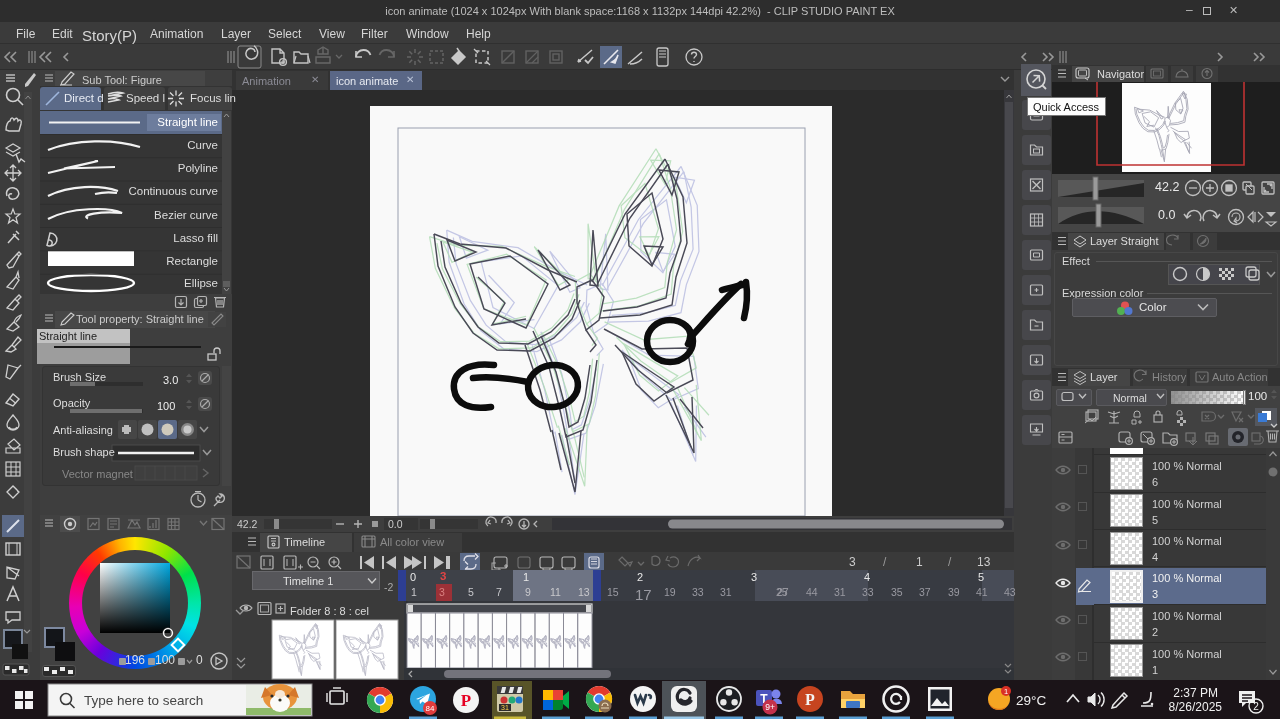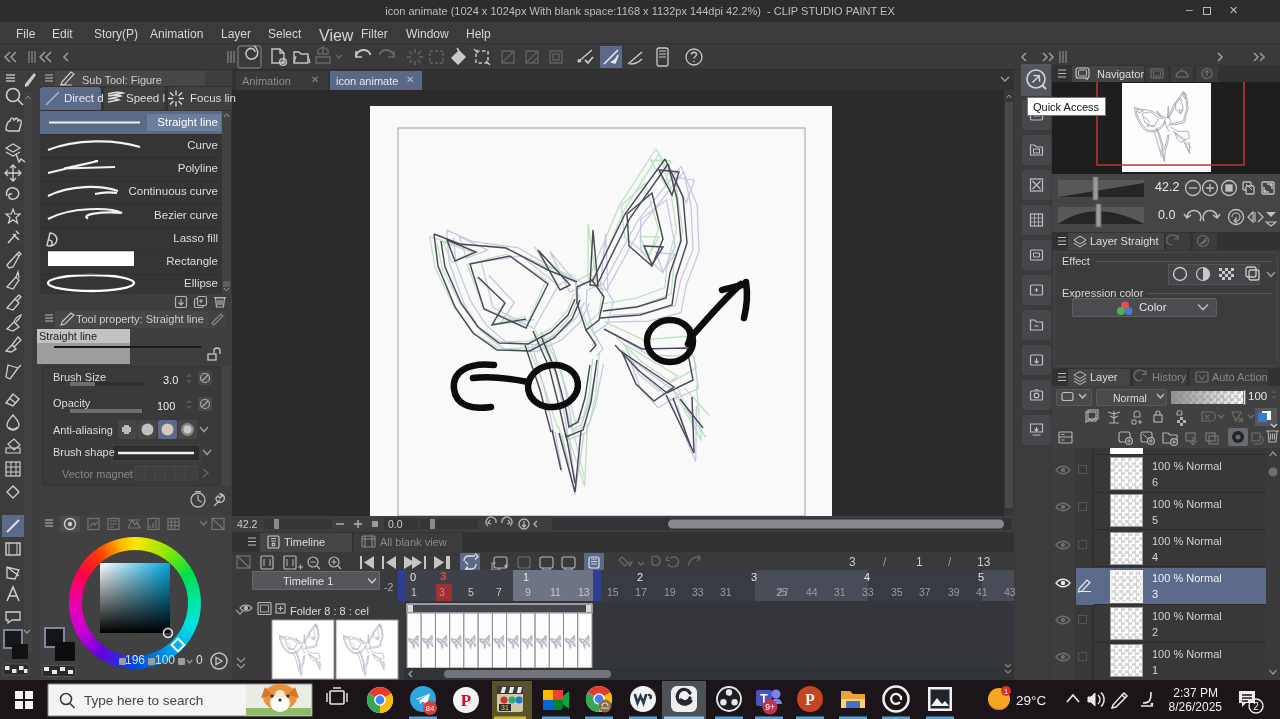--- a/index.html
+++ b/index.html
@@ -10,25 +10,25 @@
 
 <div class="abs" style="left:0;top:0;width:1280px;height:22px;background:#2d2d2d"></div>
 <div class="tx" style="left:640px;top:5px;transform:translateX(-50%);font-size:11px;color:#bdbdbd">icon animate (1024 x 1024px With blank space:1168 x 1132px 144dpi 42.2%)&nbsp; - CLIP STUDIO PAINT EX</div>
 <div class="tx" style="left:1186px;top:3px;font-size:12px;color:#bbb">–</div>
 <div class="abs" style="left:1203px;top:7px;width:8px;height:8px;border:1px solid #bbb"></div>
 <div class="tx" style="left:1229px;top:4px;font-size:11px;color:#bbb">✕</div>
 
 <div class="abs" style="left:0;top:22px;width:1280px;height:22px;background:#3b3b3b;border-bottom:1px solid #303030"></div>
 <div class="tx" style="left:16px;top:27px;font-size:12px">File</div>
 <div class="tx" style="left:52px;top:27px;font-size:12px">Edit</div>
-<div class="tx" style="left:94px;top:27px;font-size:12px">Story(P)</div>
+<div class="tx" style="left:82px;top:27px;font-size:15px">Story(P)</div>
 <div class="tx" style="left:150px;top:27px;font-size:12px">Animation</div>
 <div class="tx" style="left:221px;top:27px;font-size:12px">Layer</div>
 <div class="tx" style="left:268px;top:27px;font-size:12px">Select</div>
-<div class="tx" style="left:319px;top:27px;font-size:16px">View</div>
+<div class="tx" style="left:319px;top:27px;font-size:12px">View</div>
 <div class="tx" style="left:361px;top:27px;font-size:12px">Filter</div>
 <div class="tx" style="left:406px;top:27px;font-size:12px">Window</div>
 <div class="tx" style="left:466px;top:27px;font-size:12px">Help</div>
 
 <div class="abs" style="left:0;top:44px;width:1280px;height:26px;background:#3a3a3a;border-bottom:1px solid #2d2d2d"></div>
 <svg class="abs" style="left:0;top:44px" width="1280" height="26" viewBox="0 0 1280 26">
 <g stroke="#999" stroke-width="1.6" fill="none">
 <path d="M10 8 L5 13 L10 18 M16 8 L11 13 L16 18"></path>
 <path d="M29 7 V19 M32 7 V19 M35 7 V19" stroke-width="1"></path>
 <path d="M45 8 L40 13 L45 18 M51 8 L46 13 L51 18"></path>
@@ -945,21 +945,21 @@
     <path d="M359 27 h6 M359 29.5 h6 M359 32 h6" stroke="#e0e0e8" stroke-width="0.9"></path>
 <g stroke="#777" stroke-width="1.2" fill="none" opacity=".8">
 <path d="M390 25 l6 6 -3 3 -6 -6 z M396 31 l4 -1 -2 4 z"></path>
       <path d="M406 30 l3 3 3 -3" stroke-width="1.3"></path>
 <path d="M420 25 c4 -2 8 0 8 4 c0 4 -5 6 -8 3 z"></path>
 <path d="M438 26 c5 -3 10 1 8 6 c-2 4 -8 4 -10 0 M436 24 l-2 4 4 1"></path>
 <path d="M456 34 c2 -8 8 -10 12 -8 l-2 -3 M468 26 l-3 3"></path>
 </g>
 </svg>
 <div class="tx" style="left:284px;top:536px;font-size:11px;color:#ddd">Timeline</div>
-<div class="tx" style="left:380px;top:536px;font-size:11px;color:#8a8a8a">All blank view</div>
+<div class="tx" style="left:380px;top:536px;font-size:11px;color:#8a8a8a">All color view</div>
 <div class="tx" style="left:849px;top:555px;font-size:12px;color:#ccc">3</div>
 <div class="tx" style="left:883px;top:555px;font-size:12px;color:#999">/</div>
 <div class="tx" style="left:916px;top:555px;font-size:12px;color:#ccc">1</div>
 <div class="tx" style="left:948px;top:555px;font-size:12px;color:#999">/</div>
 <div class="tx" style="left:977px;top:555px;font-size:12px;color:#ccc">13</div>
 
 <div class="abs" style="left:404px;top:570px;width:610px;height:31px;background:#3e4148"></div>
 <div class="abs" style="left:513px;top:570px;width:84px;height:31px;background:#6e7484"></div>
 <div class="abs" style="left:597px;top:570px;width:417px;height:31px;background:#383b42"></div>
 <div class="abs" style="left:755px;top:570px;width:113px;height:31px;background:#484c57"></div>
@@ -981,21 +981,21 @@
 <div class="tx" style="left:978px;top:571px;font-size:11px;color:#e8e8e8">5</div>
 <div class="tx" style="left:440px;top:570px;font-size:11.5px;color:#e04545;font-weight:bold">3</div>
 <div class="tx" style="left:411px;top:586px;font-size:10.5px;color:#c8c8cc">1</div>
 <div class="tx" style="left:439px;top:586px;font-size:10.5px;color:#d98080">3</div>
 <div class="tx" style="left:468px;top:586px;font-size:10.5px;color:#c8c8cc">5</div>
 <div class="tx" style="left:496px;top:586px;font-size:10.5px;color:#c8c8cc">7</div>
 <div class="tx" style="left:525px;top:586px;font-size:10.5px;color:#c8c8cc">9</div>
 <div class="tx" style="left:550px;top:586px;font-size:10.5px;color:#c8c8cc">11</div>
 <div class="tx" style="left:578px;top:586px;font-size:10.5px;color:#c8c8cc">13</div>
 <div class="tx" style="left:607px;top:586px;font-size:10.5px;color:#9a9aa2">15</div>
-<div class="tx" style="left:635px;top:586px;font-size:11px;color:#9a9aa2">17</div>
+<div class="tx" style="left:635px;top:586px;font-size:15px;color:#9a9aa2">17</div>
 <div class="tx" style="left:664px;top:586px;font-size:10.5px;color:#9a9aa2">19</div>
 <div class="tx" style="left:692px;top:586px;font-size:10.5px;color:#9a9aa2">33</div>
 <div class="tx" style="left:720px;top:586px;font-size:10.5px;color:#9a9aa2">31</div>
 <div class="tx" style="left:776px;top:586px;font-size:10.5px;color:#9a9aa2">25</div>
 <div class="tx" style="left:777px;top:586px;font-size:10.5px;color:#9a9aa2">27</div>
 <div class="tx" style="left:806px;top:586px;font-size:10.5px;color:#9a9aa2">44</div>
 <div class="tx" style="left:834px;top:586px;font-size:10.5px;color:#9a9aa2">31</div>
 <div class="tx" style="left:862px;top:586px;font-size:10.5px;color:#9a9aa2">33</div>
 <div class="tx" style="left:891px;top:586px;font-size:10.5px;color:#9a9aa2">35</div>
 <div class="tx" style="left:919px;top:586px;font-size:10.5px;color:#9a9aa2">37</div>

